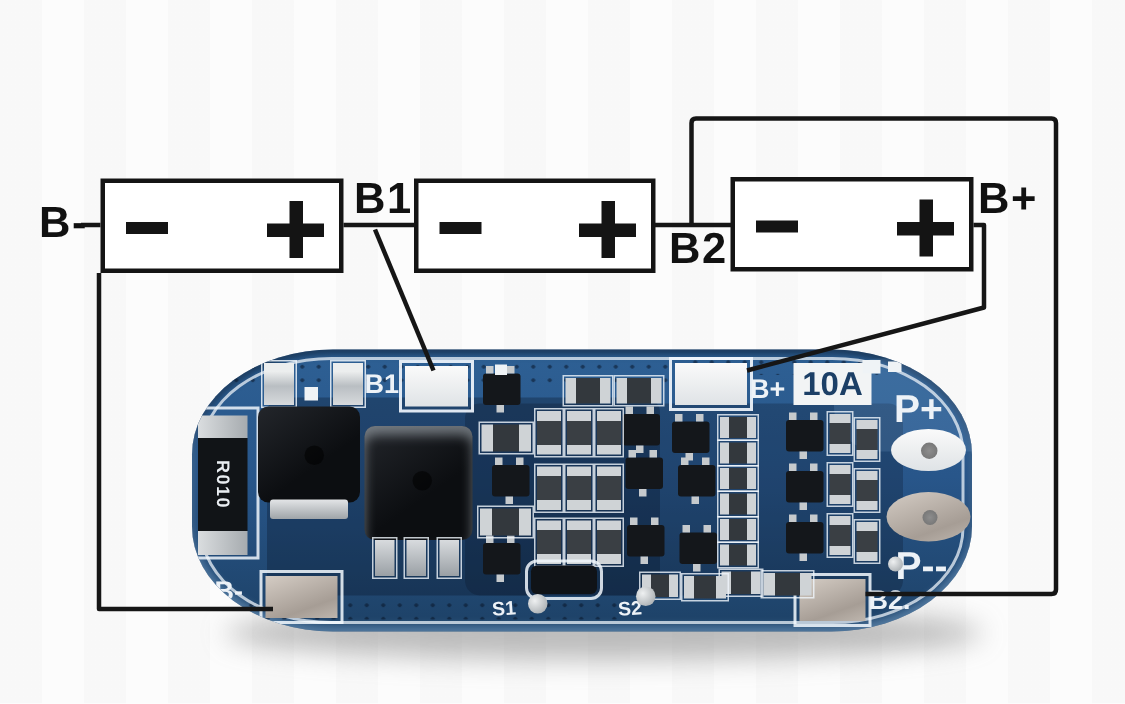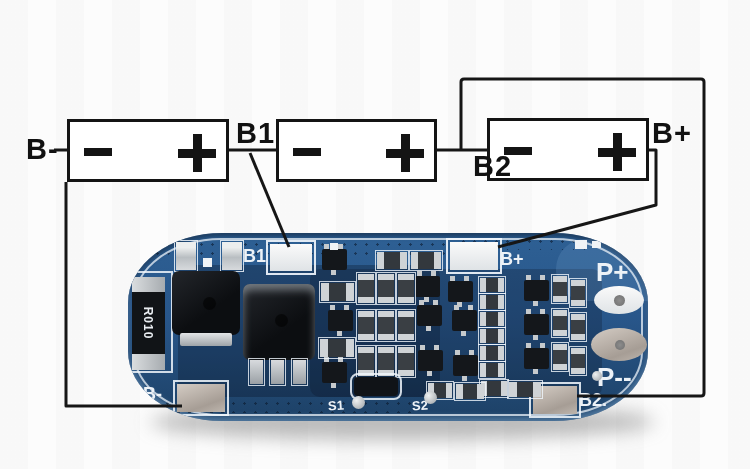--- a/index.html
+++ b/index.html
@@ -95,20 +95,21 @@
     </div>
     <div class="mleg" style="left:122px;top:127px;width:13px;height:24px;"></div>
     <div class="mleg" style="left:143px;top:127px;width:13px;height:24px;"></div>
     <div class="mleg" style="left:165px;top:127px;width:13px;height:24px;"></div>
 
     <div class="silk" style="left:115px;top:14px;font-size:18px;">B1</div>
     <div class="pad-white" style="left:142px;top:11px;width:42px;height:27px;"></div>
 
     <div class="pad-white" style="left:322px;top:9px;width:48px;height:28px;"></div>
     <div class="silk" style="left:372px;top:17px;font-size:18px;">B+</div>
+    <div class="badge10a" style="left:401px;top:9px;width:52px;height:28px;">10A</div>
 
     <div class="silk" style="left:468px;top:26px;font-size:26px;">P+</div>
     <div class="pad-white oval" style="left:466px;top:53px;width:50px;height:28px;outline:none;">
       <div class="hole" style="left:20px;top:9px;width:11px;height:11px;position:absolute;"></div>
     </div>
 
     <div class="pad-silver oval" style="left:463px;top:95px;width:56px;height:33px;outline:none;">
       <div class="hole" style="left:24px;top:12px;width:10px;height:10px;position:absolute;"></div>
     </div>
     <div class="silk" style="left:469px;top:131px;font-size:26px;">P--</div>
@@ -231,21 +232,21 @@
     <div class="term-minus"></div>
     <div class="term-plus"></div>
   </div>
   <div class="battery" style="left:487px;top:118px;width:162px;">
     <div class="term-minus"></div>
     <div class="term-plus"></div>
   </div>
 
   <div class="diag-label" style="left:26px;top:133px;">B-</div>
   <div class="diag-label" style="left:236px;top:117px;">B1</div>
-  <div class="diag-label" style="left:473px;top:150px;">B2</div>
+  <div class="diag-label" style="left:446px;top:150px;">B2</div>
   <div class="diag-label" style="left:652px;top:117px;">B+</div>
 
   <svg id="wires" width="750" height="469" viewBox="0 0 750 469">
     <g fill="none" stroke="var(--wire)" stroke-width="3" stroke-linejoin="round" stroke-linecap="butt">
       <path d="M54 150 H67"></path>
       <path d="M66 182 V406 H182"></path>
       <path d="M229 150 H277"></path>
       <path d="M250 153 L289 247"></path>
       <path d="M436 150 H488"></path>
       <path d="M461 150 V82 Q461 79 464 79 H701 Q704 79 704 82 V393 Q704 396 701 396 H577"></path>

